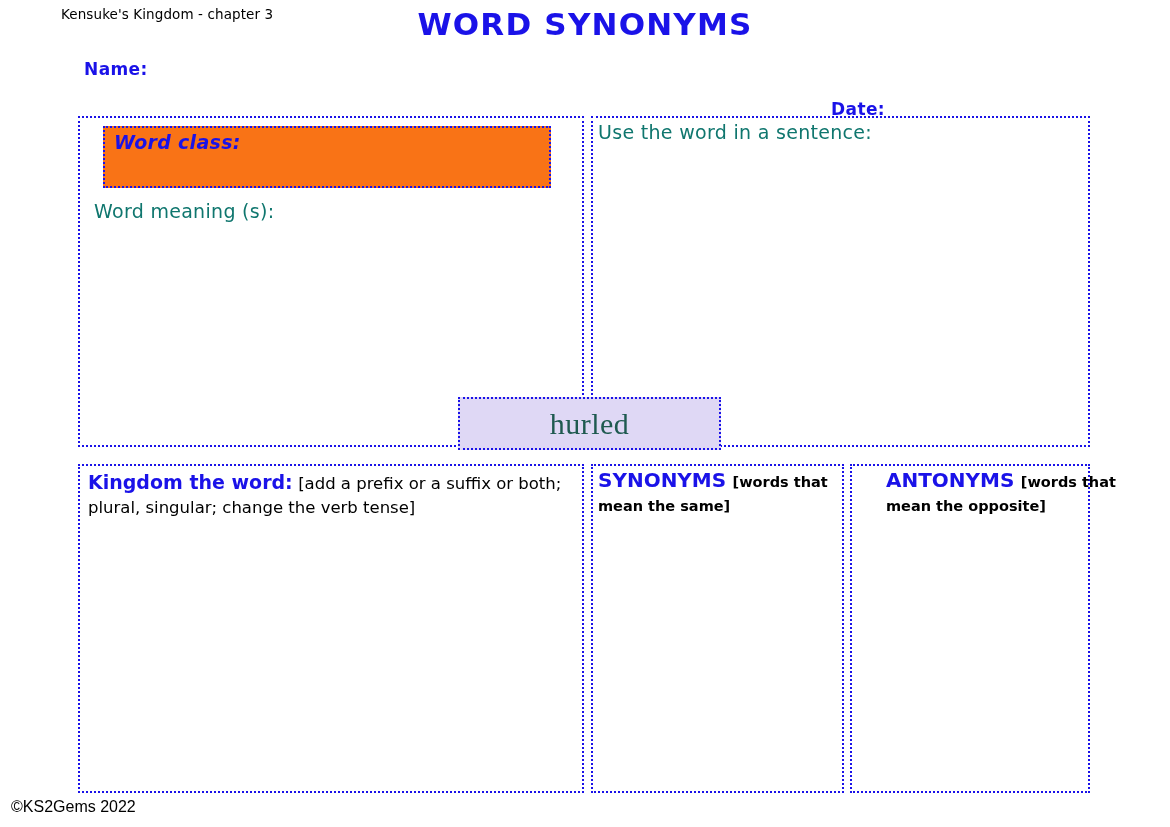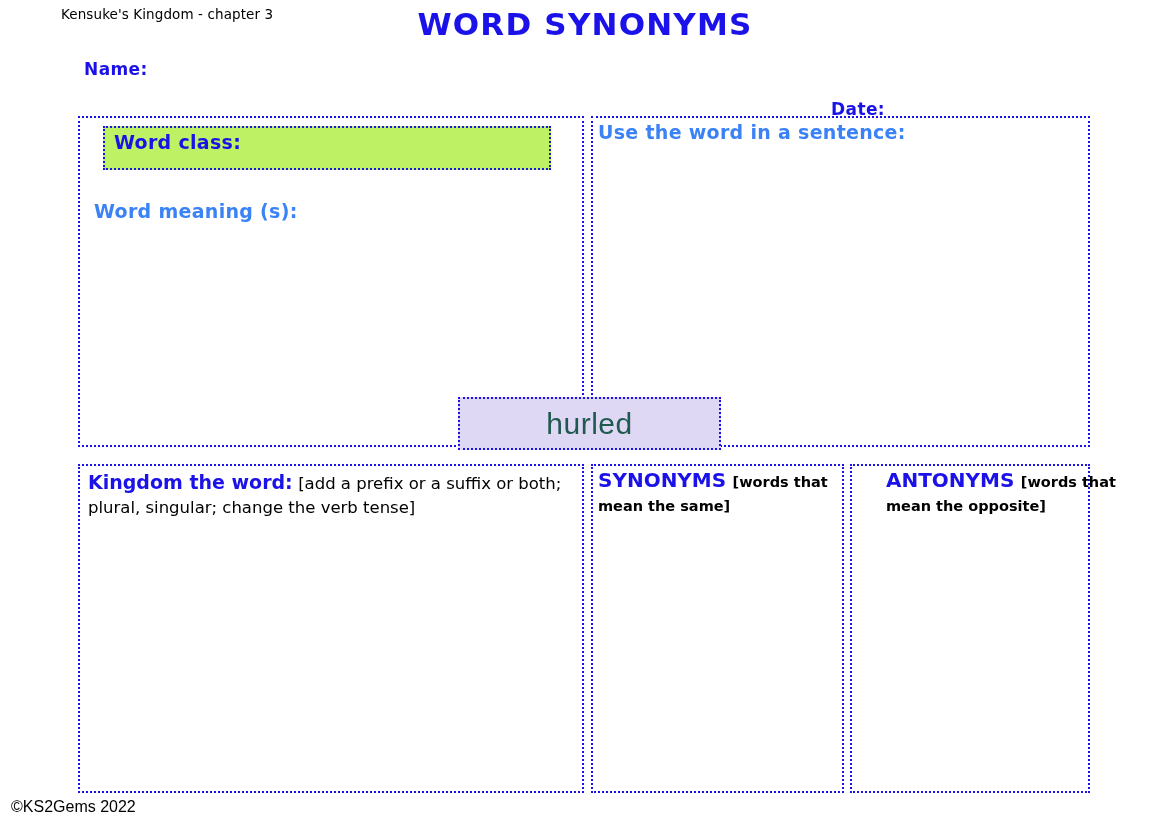--- a/index.html
+++ b/index.html
@@ -102,24 +102,25 @@
     width: 240px;
     height: 329px;
   }
 
   
   #word-class-box {
     position: absolute;
     left: 103px;
     top: 126px;
     width: 448px;
-    height: 44px;
+    height: 62px;
     border: 2px dotted #1a12e8;
     box-sizing: border-box;
-    background: #bef264;
+    background: #f97316;
+    font-style: italic;
   }
   #word-class-label {
     position: absolute;
     left: 9px;
     top: 3px;
     font-size: 19px;
     font-weight: bold;
     color: #1a12e8;
     letter-spacing: 0.3px;
   }
@@ -135,30 +136,30 @@
     box-sizing: border-box;
     background: #dfd8f5;
     display: flex;
     align-items: center;
     justify-content: center;
     z-index: 5;
   }
   #focus-word {
     font-size: 30px;
     color: #1f5a50;
-    font-family: Liberation Sans, sans-serif;
+    font-family: Liberation Serif, serif;
     letter-spacing: 0.5px;
     line-height: 1;
   }
 
   
   .panel-heading {
     position: absolute;
-    color: #3b82f6;
-    font-weight: bold;
+    color: #0f766e;
+    font-weight: normal;
     letter-spacing: 0.3px;
   }
   #word-meaning-label {
     left: 86px;
     top: 200px;
     font-size: 19px;
     margin-left: 8px;
   }
   #sentence-label {
     left: 598px;

